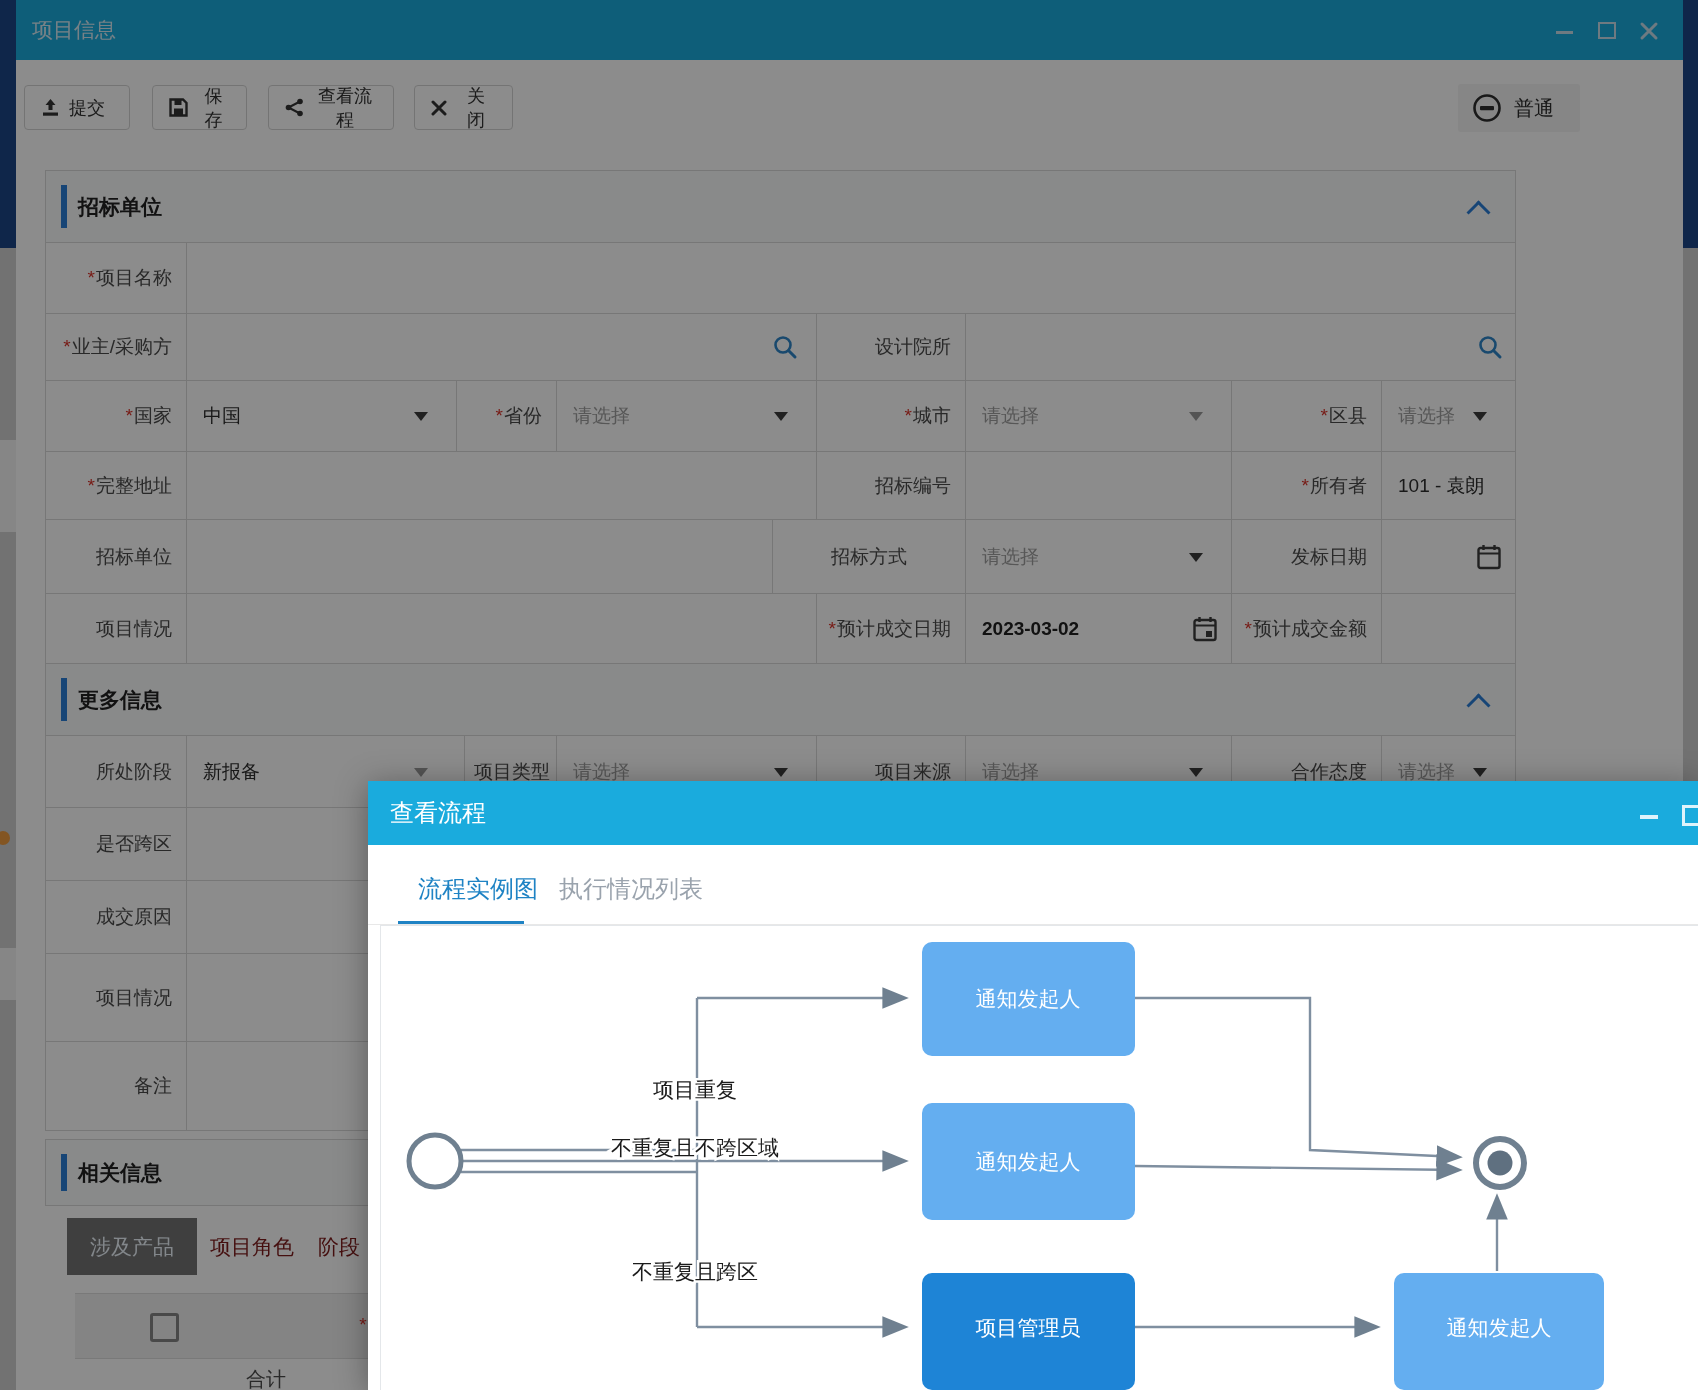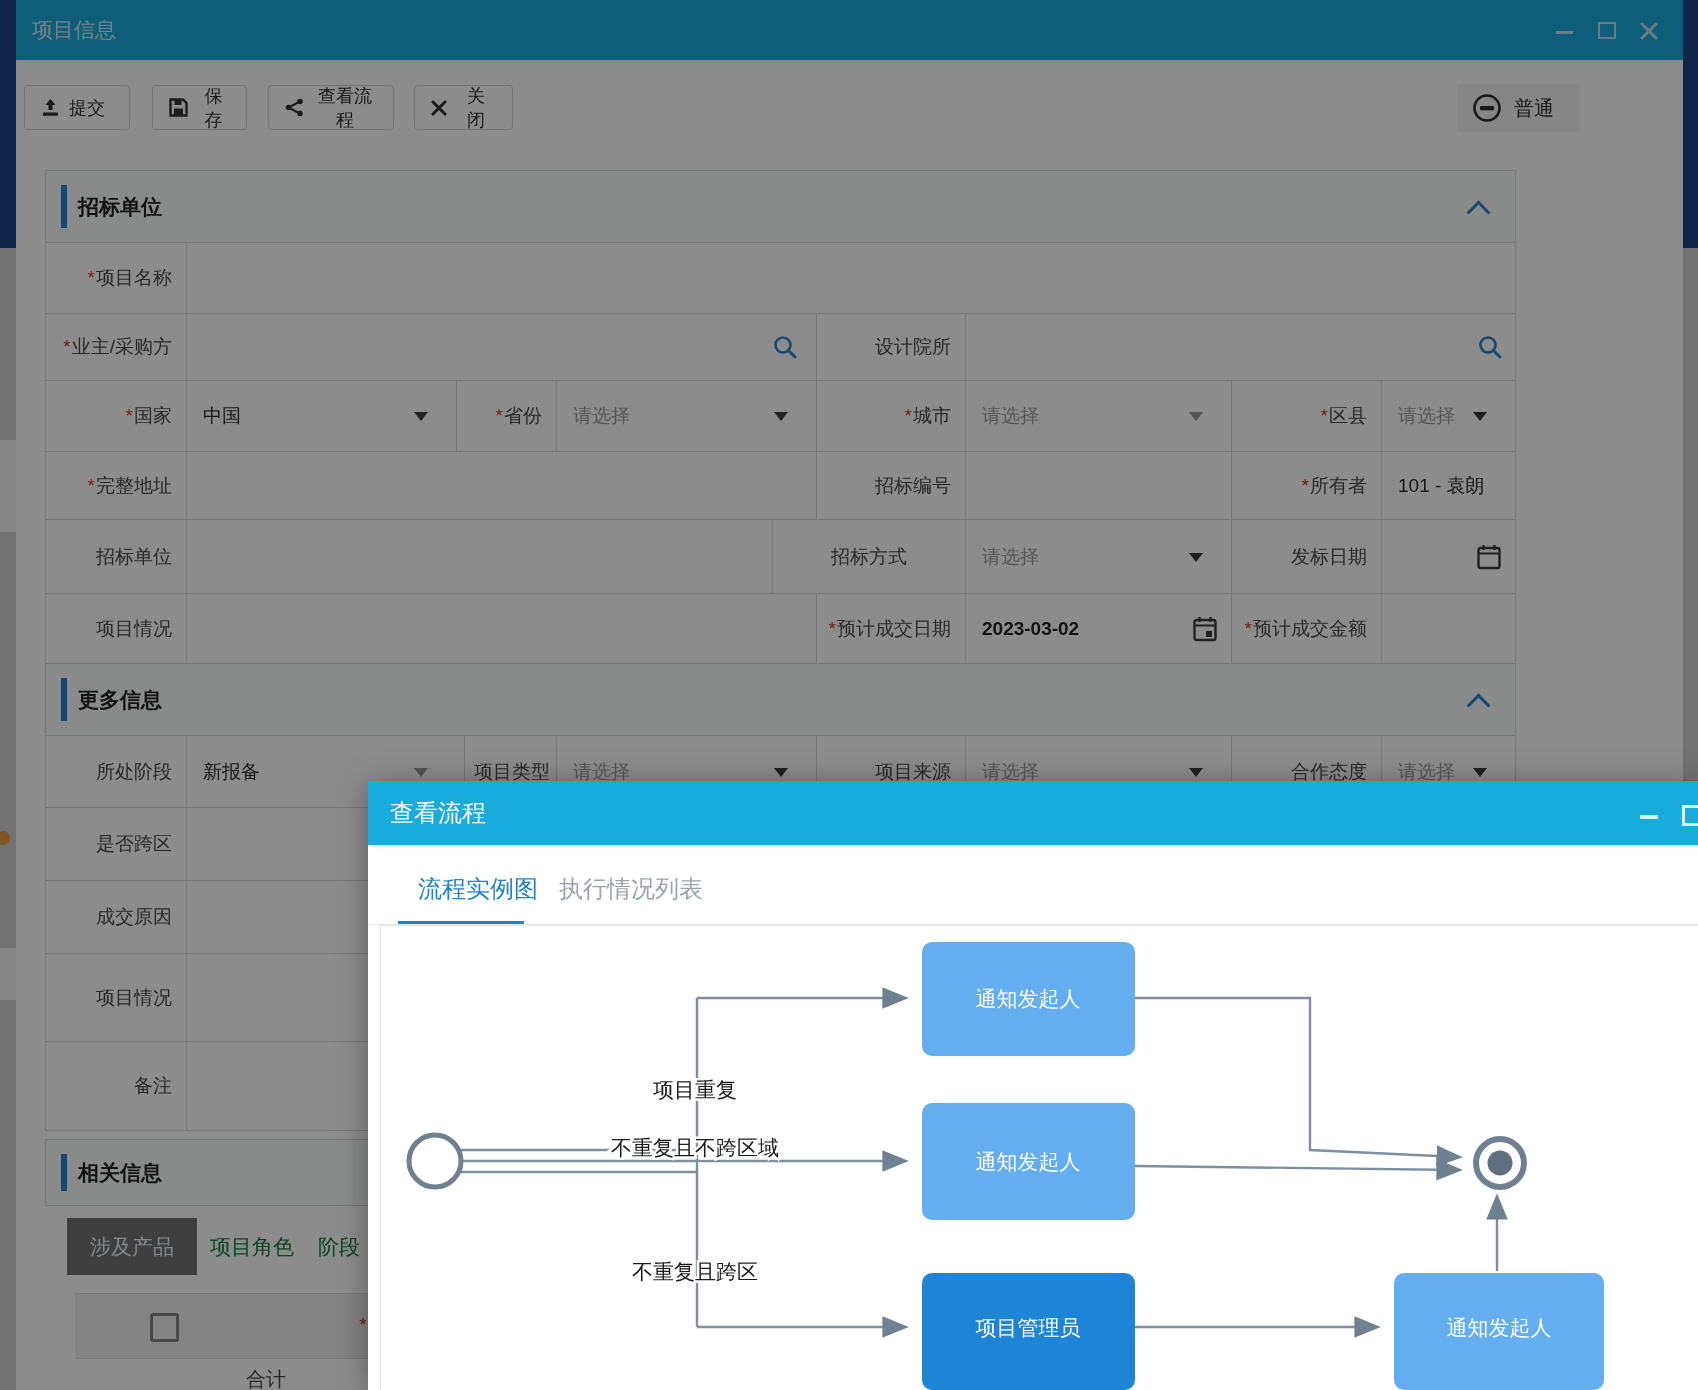--- a/index.html
+++ b/index.html
@@ -43,21 +43,21 @@
   .sectitle{margin-left:32px;font-size:21px;font-weight:bold;color:#222;}
   .chev{position:absolute;right:28px;top:50%;width:14px;height:14px;margin-top:-3px;cursor:pointer;
     border-left:3px solid #2a7fd8;border-top:3px solid #2a7fd8;transform:rotate(45deg);}
   .arr{position:absolute;right:28px;top:50%;margin-top:-4px;width:0;height:0;cursor:pointer;
     border:7px solid transparent;border-top:9px solid #3c3c3c;border-bottom:none;}
   .arr.gray{border-top-color:#9a9a9a;}
   .iconbtn{position:absolute;top:50%;transform:translateY(-50%);cursor:pointer;line-height:0;}
   
   .rtab-active{position:absolute;left:40px;top:1218px;width:130px;height:57px;background:#737373;color:#eef6fd;
     display:flex;align-items:center;justify-content:center;font-size:21px;cursor:pointer;margin-left:11px;}
-  .rtab{position:absolute;top:1218px;height:57px;display:flex;align-items:center;font-size:21px;color:#15803d;cursor:pointer;}
+  .rtab{position:absolute;top:1218px;height:57px;display:flex;align-items:center;font-size:21px;color:#7f1d1d;cursor:pointer;}
   .prod-header{position:absolute;left:59px;top:1293px;width:1441px;height:64px;background:#f0f0f0;
     border-top:1px solid #dcdcdc;border-bottom:1px solid #dcdcdc;}
   .checkbox{position:absolute;left:75px;top:19px;width:23px;height:23px;border:3px solid #858585;border-radius:3px;cursor:pointer;}
   .prod-col{position:absolute;left:150px;top:18px;width:186px;text-align:right;font-size:19px;color:#4b4b4b;}
   .total-row{position:absolute;left:230px;top:1366px;font-size:20px;color:#4b4b4b;}
   
   .dim{position:absolute;left:0;top:0;right:0;bottom:0;background:rgba(0,0,0,0.45);z-index:10;}
   
   .modal{position:absolute;left:368px;top:781px;width:1330px;height:609px;background:#fff;z-index:20;
     box-shadow:0 4px 30px rgba(0,0,0,0.35);overflow:hidden;}

